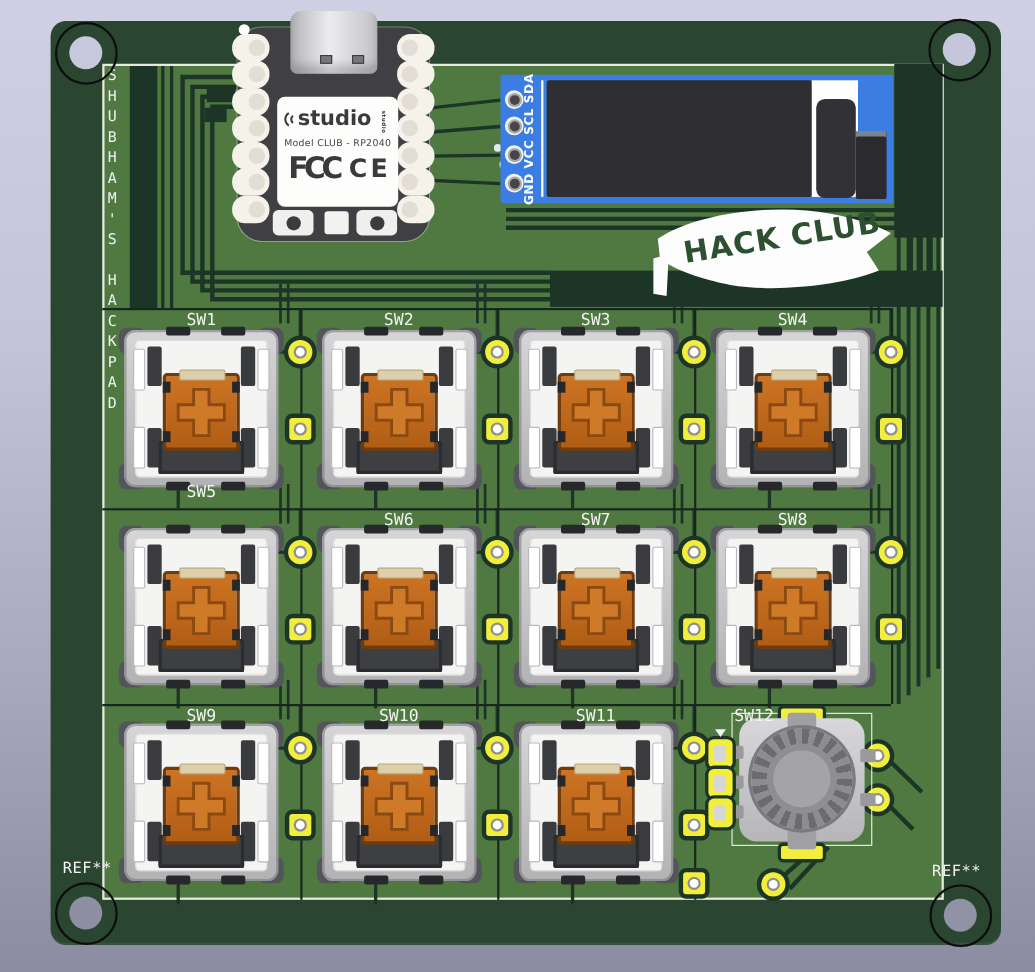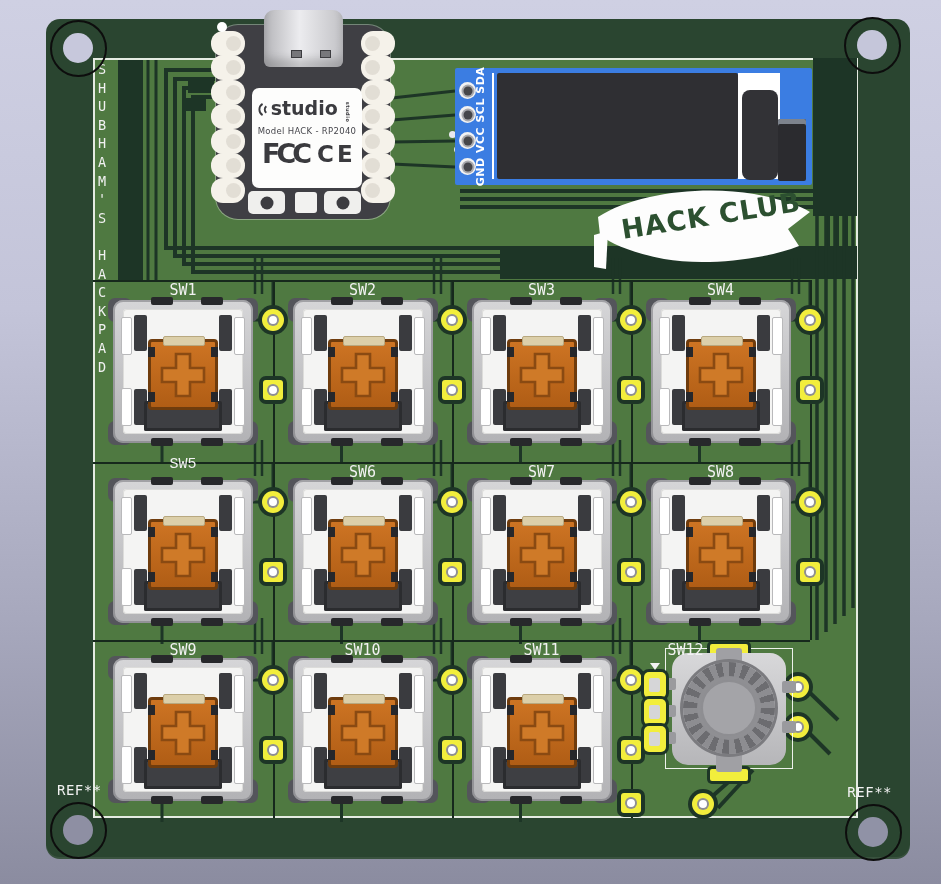--- a/index.html
+++ b/index.html
@@ -437,21 +437,21 @@
           <i class="spring"></i>
           <i class="notch" style="left:-3px;top:5px"></i>
           <i class="notch" style="left:60px;top:5px"></i>
           <i class="notch" style="left:-3px;top:50px"></i>
           <i class="notch" style="left:60px;top:50px"></i>
           <svg width="56" height="56" viewBox="0 0 64 64" style="position:absolute;left:4px;top:5px">
             <path d="M24 8 h16 v16 h16 v16 h-16 v16 h-16 v-16 h-16 v-16 h16 z" fill="#cf7a28" stroke="#8a4a12" stroke-width="3"></path>
           </svg>
         </i>
       </div>
-      <div class="key-label" style="left: 143px; top: 456px; font-family: Liberation Mono, monospace;">SW5</div>
+      <div class="key-label" style="left: 143px; top: 438px;">SW5</div>
       <div class="key" style="left: 292.5px; top: 479.5px;">
         <i class="post" style="left:-5px;top:-2px"></i>
         <i class="post" style="left:121px;top:-2px"></i>
         <i class="post" style="left:-5px;top:121px"></i>
         <i class="post" style="left:121px;top:121px"></i>
         <i class="frame"></i>
         <i class="ktab" style="left:38px;top:-3px"></i>
         <i class="ktab" style="left:88px;top:-3px"></i>
         <i class="ktab" style="left:38px;top:138px"></i>
         <i class="ktab" style="left:88px;top:138px"></i>
@@ -716,21 +716,21 @@
       <i class="usb-pin" style="left:27px;top:40px;"></i>
       <i class="usb-pin" style="left:56px;top:40px;"></i>
     </div>
     <div class="abs xpanel"></div>
     <div class="abs seeedrow">
       <svg width="15" height="15" viewBox="0 0 16 16" style="vertical-align:-2px">
         <path d="M7 2 A7 7 0 0 0 7 14" fill="none" stroke="#3b3b3f" stroke-width="2"></path>
         <path d="M11 4.5 A4.5 4.5 0 0 0 11 11.5" fill="none" stroke="#3b3b3f" stroke-width="2"></path>
       </svg><span>studio</span><span class="studio">studio</span>
     </div>
-    <div class="abs xmodel">Model HACK - RP2040</div>
+    <div class="abs xmodel">Model CLUB - RP2040</div>
     <div class="abs fcc">FCC</div>
     <div class="abs ce">CE</div>
     <div class="abs xbtn" style="left:248px;top:191px;">
         <i></i>
       </div>
     <div class="abs xsq"></div>
     <div class="abs xbtn" style="left:324px;top:191px;">
         <i></i>
       </div>
     <div class="abs wdot"></div>

